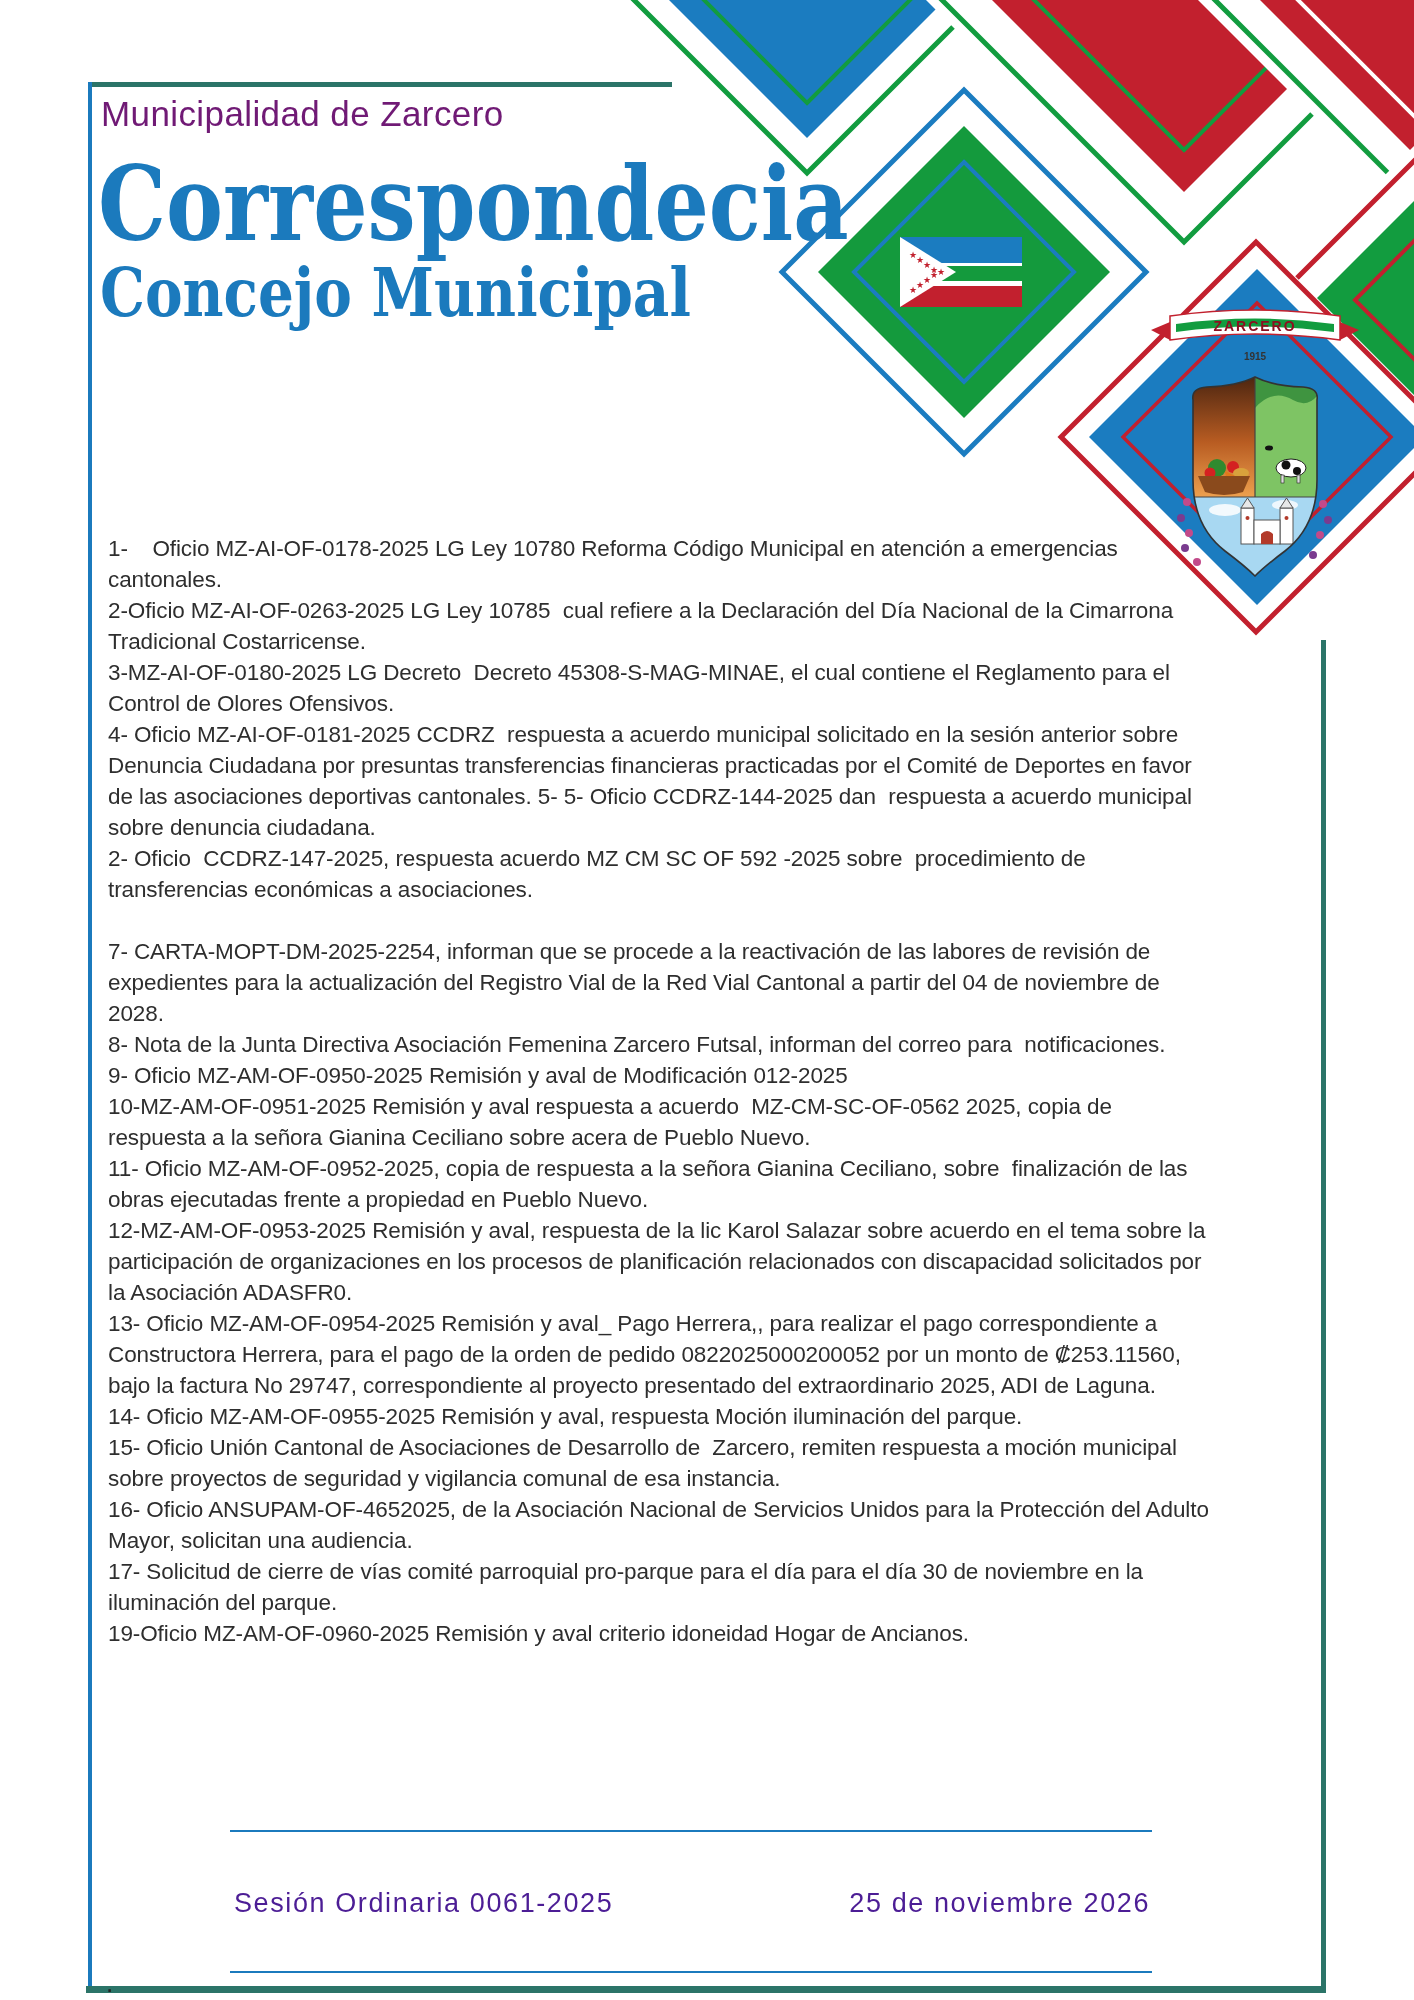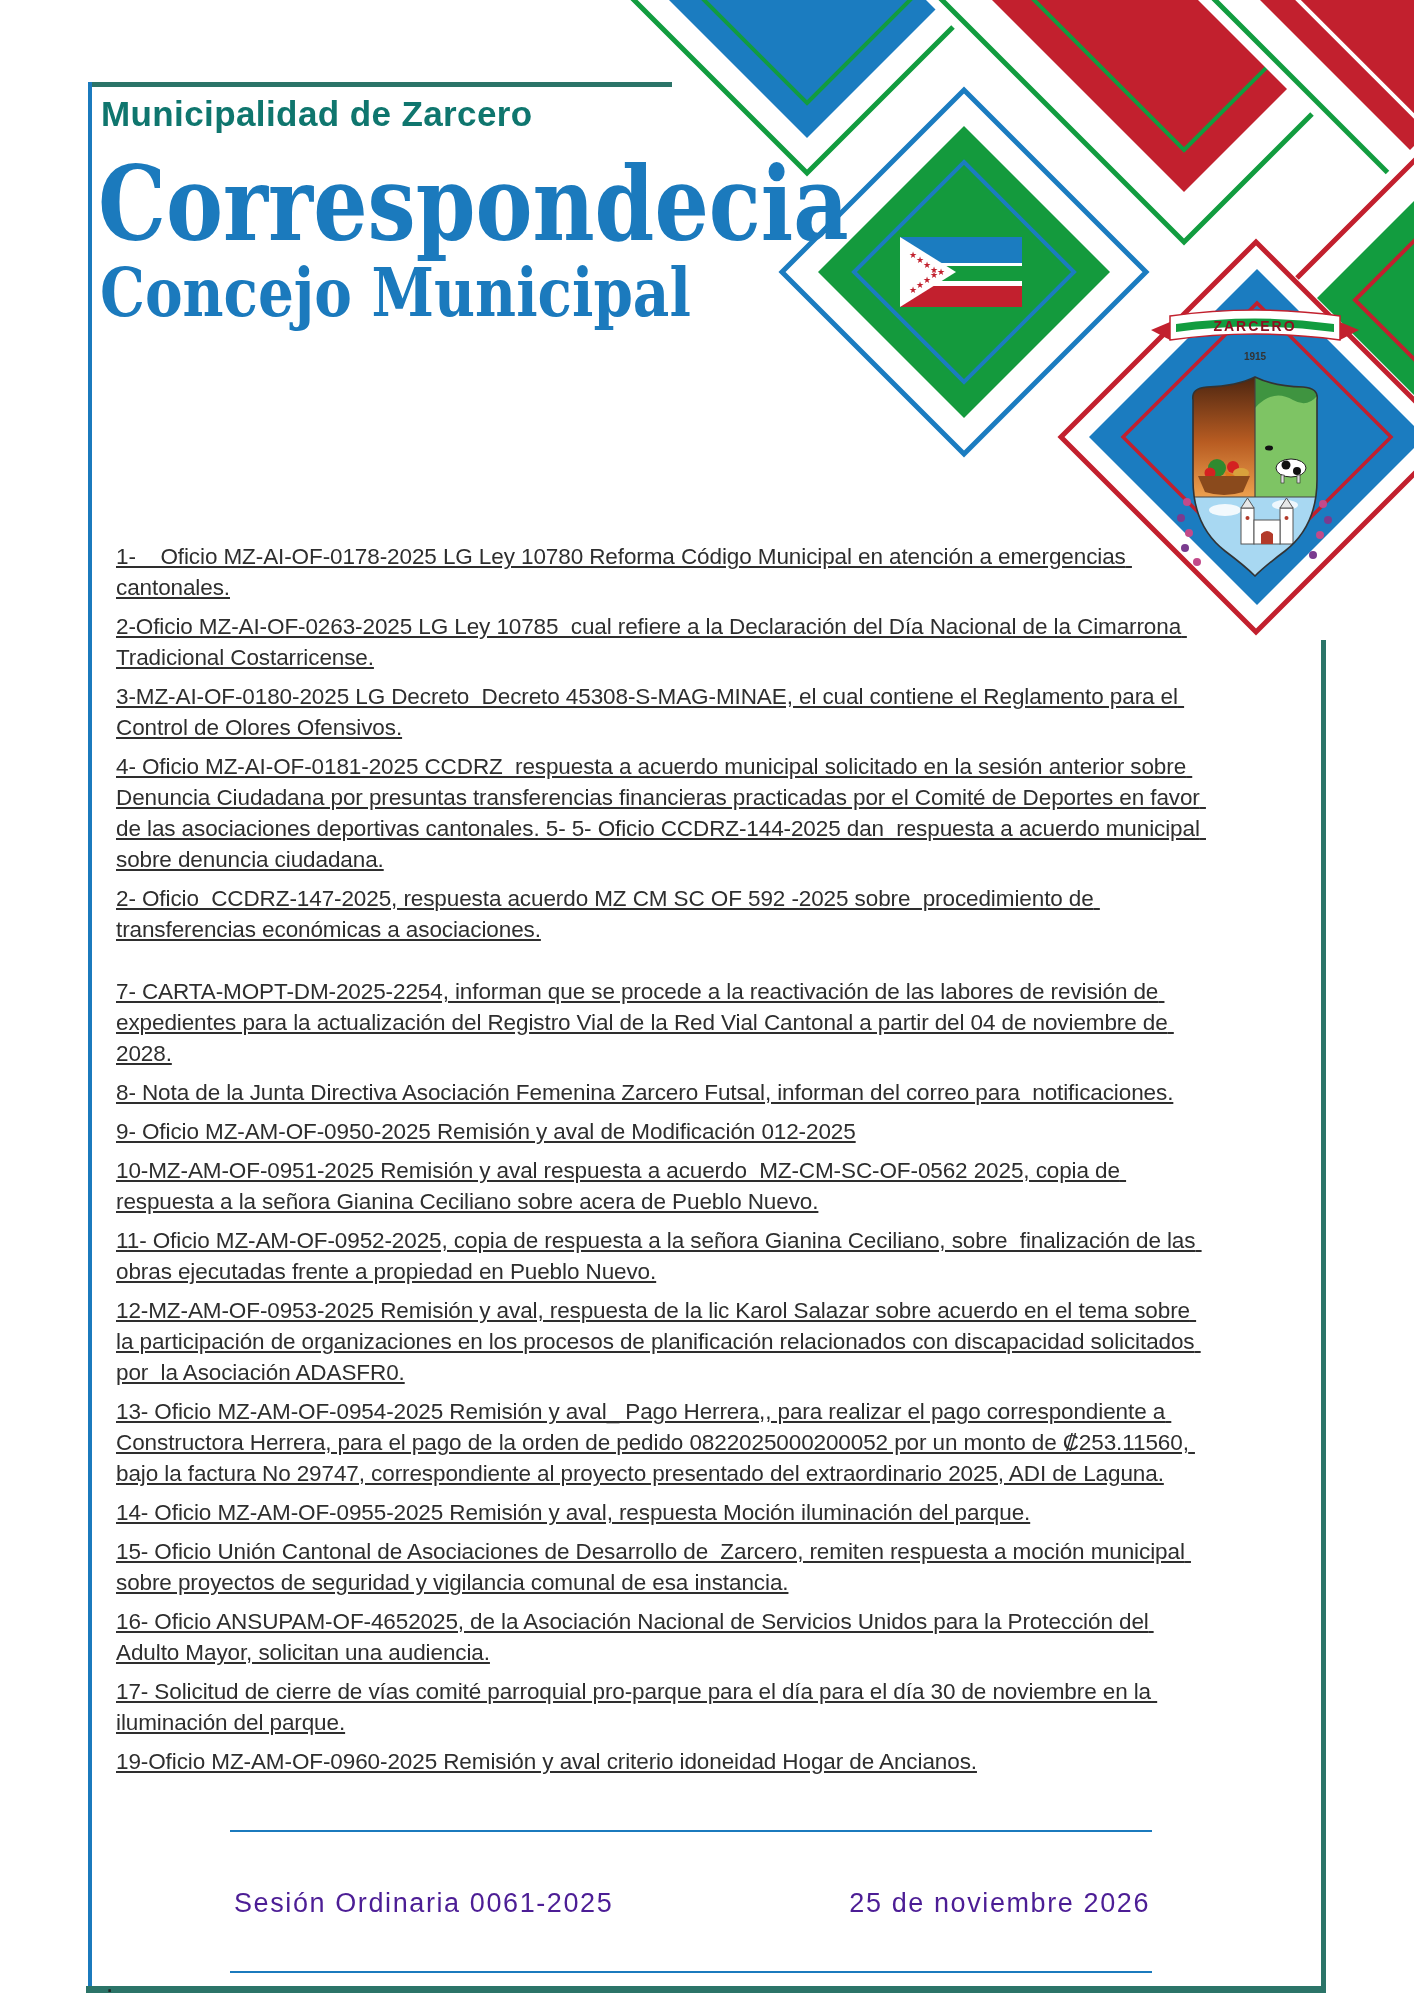--- a/index.html
+++ b/index.html
@@ -8,38 +8,38 @@
     font-family:"Liberation Sans",sans-serif;overflow:hidden;
   }
   
   .border-left{position:absolute;left:88px;top:82px;width:4px;height:1910px;background:#1b7abd;}
   .border-top{position:absolute;left:88px;top:82px;width:584px;height:5px;background:#2b7468;}
   .border-right{position:absolute;left:1321px;top:640px;width:5px;height:1352px;background:#2b7468;}
   .border-bottom{position:absolute;left:86px;top:1986px;width:1240px;height:7px;background:#2b7468;}
 
   .muni{
     position:absolute;left:101px;top:94px;
-    font-size:35px;font-weight:bold;color:#0f766e;letter-spacing:.4px;
+    font-size:35px;font-weight:normal;color:#701a75;letter-spacing:.4px;
   }
   .title{
     position:absolute;left:98px;top:152px;
     font-family:"DejaVu Serif",serif;font-weight:bold;font-size:103px;line-height:1;
     color:#1b7abd;transform:scaleX(.83);transform-origin:left top;white-space:nowrap;
   }
   .subtitle{
     position:absolute;left:100px;top:258px;
     font-family:"DejaVu Serif",serif;font-weight:bold;font-size:68px;line-height:1;
     color:#1b7abd;transform:scaleX(.83);transform-origin:left top;white-space:nowrap;
   }
 
   .body-text{
     position:absolute;left:108px;top:533px;width:1102px;
     font-size:22.5px;line-height:31px;color:#2e2e2e;letter-spacing:-0.1px;
   }
-  .body-text .citem{margin:8px;white-space:pre-wrap;text-decoration:underline;}
+  .body-text .citem{margin:0;white-space:pre-wrap;}
   .block2{margin-top:31px;}
 
   .footer-rule{position:absolute;left:230px;width:922px;height:2px;background:#1b7abd;}
   .rule-top{top:1830px;}
   .rule-bottom{top:1971px;}
   .footer-row{
     position:absolute;left:234px;top:1888px;width:916px;
     display:flex;justify-content:space-between;
     font-size:27px;color:#4c1d95;letter-spacing:1.6px;
   }

